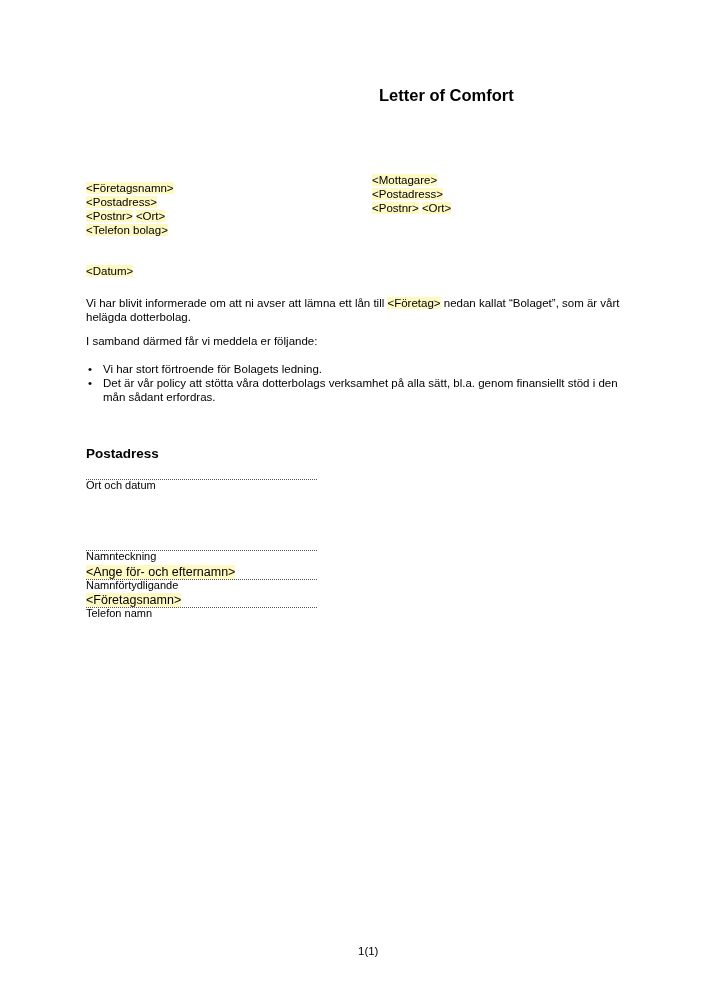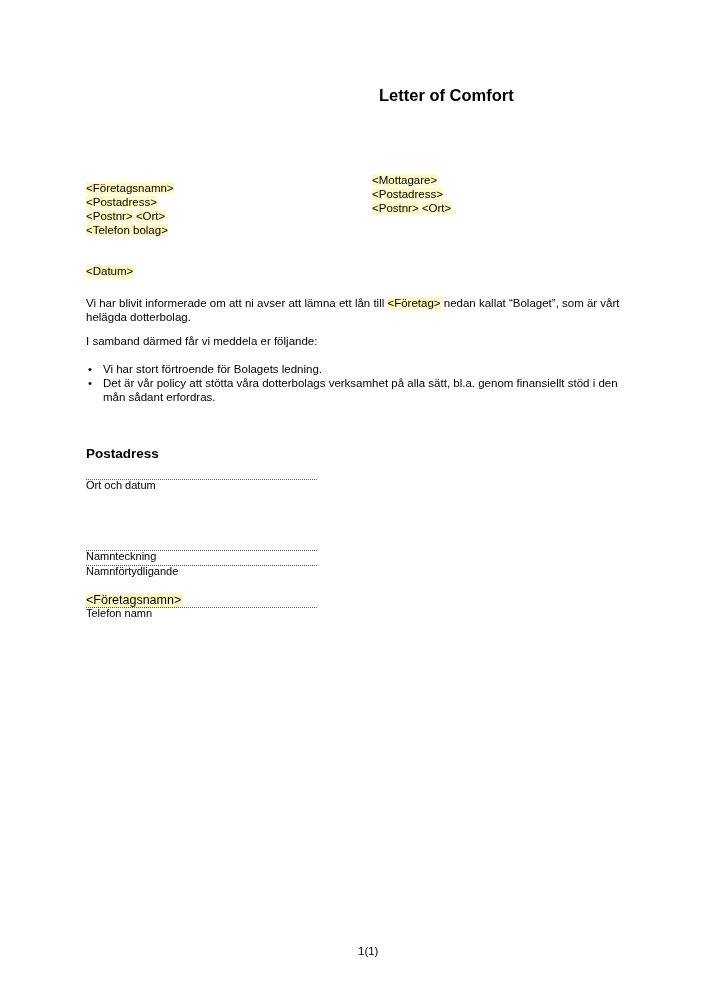--- a/index.html
+++ b/index.html
@@ -66,20 +66,21 @@
     <div class="sig-label">Ort och datum</div>
   </div>
 
   <div class="abs sig-block" style="top:536px;">
     <div class="sig-value"></div>
     <div class="sig-line"></div>
     <div class="sig-label">Namnteckning</div>
   </div>
 
   <div class="abs sig-block" style="top:565px;">
+    <div class="sig-value"><span class="hl">&lt;Ange för- och efternamn&gt;</span></div>
     <div class="sig-line"></div>
     <div class="sig-label">Namnförtydligande</div>
   </div>
 
   <div class="abs sig-block" style="top:593px;">
     <div class="sig-value"><span class="hl">&lt;Företagsnamn&gt;</span></div>
     <div class="sig-line"></div>
     <div class="sig-label">Telefon namn</div>
   </div>
 

